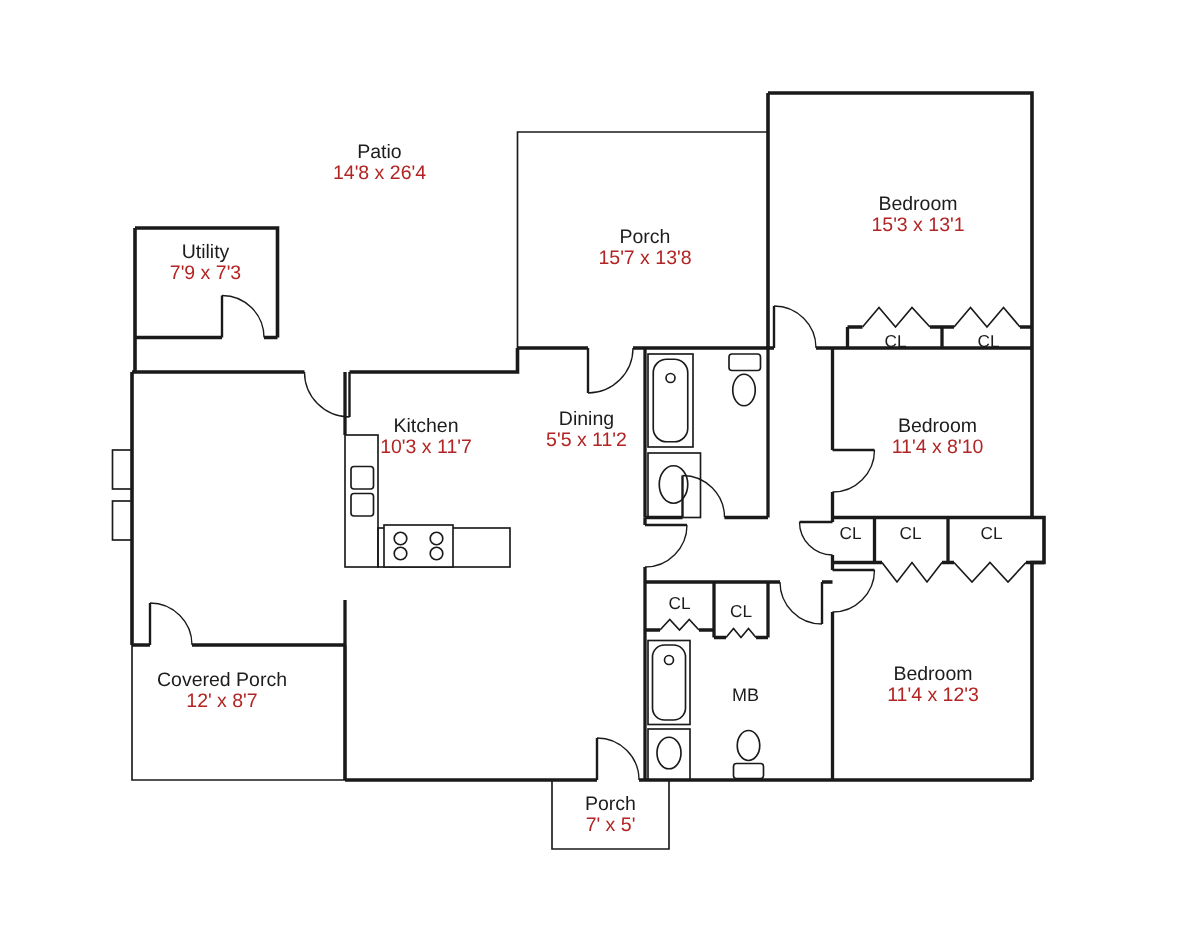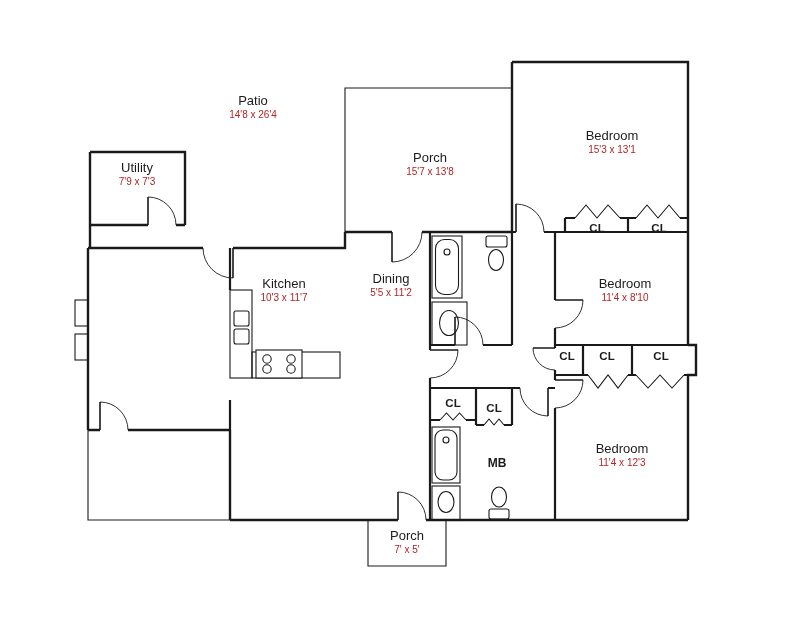--- a/index.html
+++ b/index.html
@@ -18,34 +18,33 @@
     text-align:center;
     pointer-events:none;
   }
   .room-name{
     font-size:13px;
     line-height:15px;
     color:#1c1c1c;
     white-space:nowrap;
   }
   .room-dims{
-    font-size:10px;
+    font-size:13px;
     line-height:13px;
     color:#b32424;
     white-space:nowrap;
   }
   .cl-label{
     position:absolute;
     transform:translateX(-50%);
     font-size:11.5px;
     line-height:13px;
     color:#1c1c1c;
     white-space:nowrap;
     pointer-events:none;
-    font-weight:bold;
   }
   .watermark{
     position:absolute;
     left:4px;top:586px;
     display:flex;align-items:flex-start;gap:1px;
     font-size:18px;line-height:15px;color:#1a1a1a;
   }
   .watermark .mark{
     width:6px;height:6px;
     border:1.2px solid #1a1a1a;
@@ -182,20 +181,24 @@
     <div class="room-dims">5'5 x 11'2</div>
   </div>
   <div class="room-label" style="left:625px;top:276px">
     <div class="room-name">Bedroom</div>
     <div class="room-dims">11'4 x 8'10</div>
   </div>
   <div class="room-label" style="left:622px;top:441px">
     <div class="room-name">Bedroom</div>
     <div class="room-dims">11'4 x 12'3</div>
   </div>
+  <div class="room-label" style="left:148px;top:445px">
+    <div class="room-name">Covered Porch</div>
+    <div class="room-dims">12' x 8'7</div>
+  </div>
   <div class="room-label" style="left:407px;top:528px">
     <div class="room-name">Porch</div>
     <div class="room-dims">7' x 5'</div>
   </div>
 
   <div class="cl-label" style="left:597px;top:222px">CL</div>
   <div class="cl-label" style="left:659px;top:222px">CL</div>
   <div class="cl-label" style="left:567px;top:350px">CL</div>
   <div class="cl-label" style="left:607px;top:350px">CL</div>
   <div class="cl-label" style="left:661px;top:350px">CL</div>

